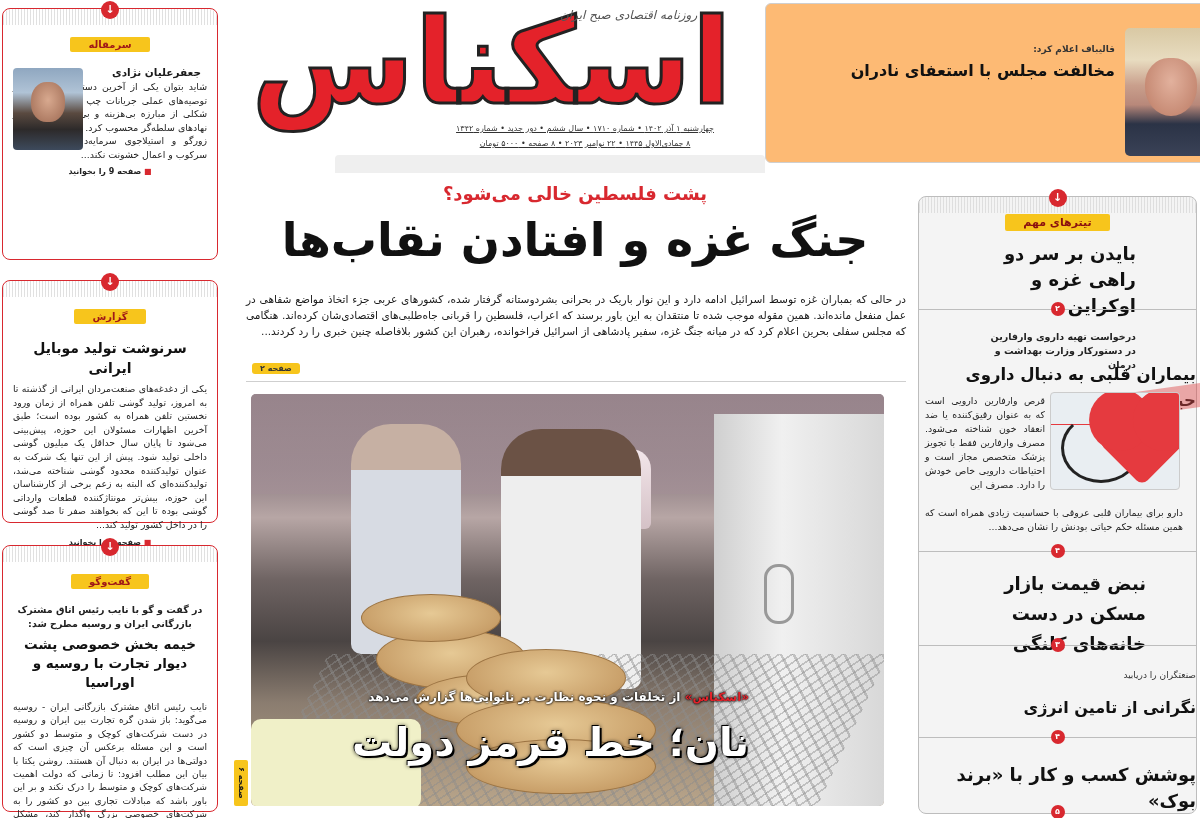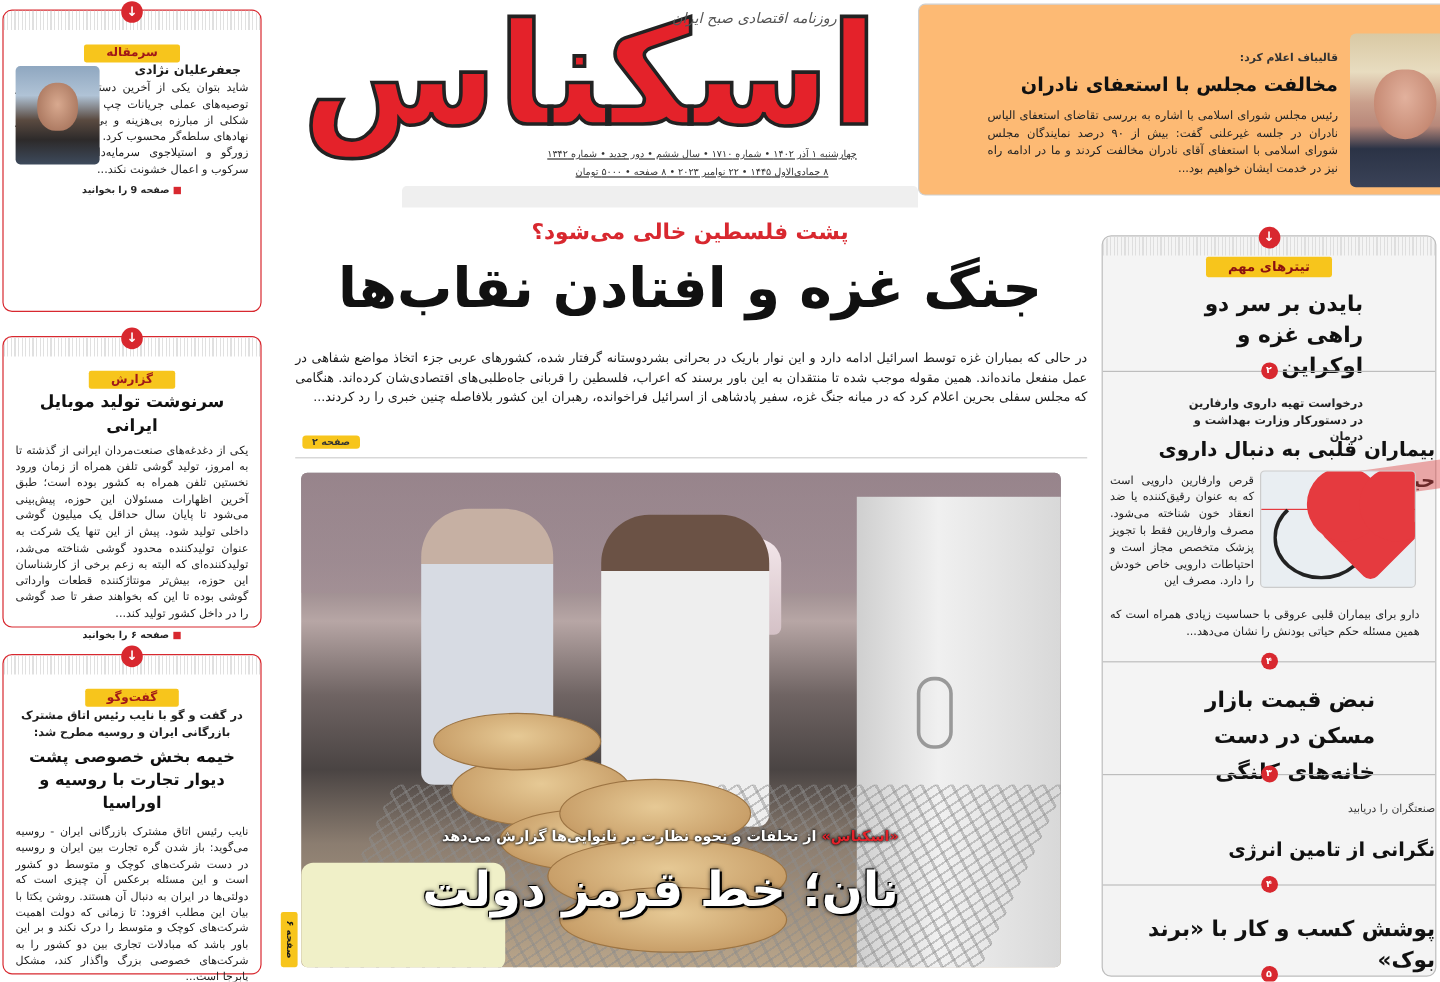--- a/index.html
+++ b/index.html
@@ -15,21 +15,21 @@
     position: absolute; top: 0; left: 0; right: 0; height: 16px; border-radius: 8px 8px 0 0;
     background: repeating-linear-gradient(90deg, #d9d9d9 0 1px, transparent 1px 3px);
     opacity: .8;
   }
   .arrow-badge {
     position: absolute; top: -8px; left: 50%; transform: translateX(-50%);
     width: 18px; height: 18px; border-radius: 50%; background: #d8282f; color: #fff;
     font-size: 11px; line-height: 18px; text-align: center; font-weight: bold; z-index: 2;
   }
   .section-tag {
-    display: block; width: max-content; margin: 0 auto 1px auto; background: #f7c51c;
+    display: block; width: max-content; margin: 0 auto 14px auto; background: #f7c51c;
     color: #a01818; font-size: 10px; font-weight: bold; padding: 2px 18px; border-radius: 2px;
   }
   .col-headline { text-align: center; font-weight: bold; font-size: 15px; line-height: 20px; color: #111; margin-bottom: 4px; }
   .col-kicker { text-align: center; font-weight: bold; font-size: 9.5px; line-height: 14px; color: #222; }
   .col-body { font-size: 9.6px; line-height: 14px; text-align: justify; color: #222; }
   .readmore { text-align: center; font-size: 8px; font-weight: bold; margin-top: 6px; color: #222; }
   .readmore .dot { color: #d8282f; }
 
   
   .logo {
@@ -161,21 +161,20 @@
 <div class="dateline" style="top:139px;">۸ جمادی‌الاول ۱۴۴۵ • ۲۲ نوامبر ۲۰۲۳ • ۸ صفحه • ۵۰۰۰ تومان</div>
 <div class="mast-bar"></div>
 
 <div class="feature">
   <div class="photo">
       <div class="face"></div>
     </div>
   <div class="side-tag">صفحه ۲</div>
   <div class="kicker">قالیباف اعلام کرد:</div>
   <div class="headline">مخالفت مجلس با استعفای نادران</div>
-  <div class="body">رئیس مجلس شورای اسلامی با اشاره به بررسی تقاضای استعفای الیاس نادران در جلسه غیرعلنی گفت: بیش از ۹۰ درصد نمایندگان مجلس شورای اسلامی با استعفای آقای نادران مخالفت کردند و ما در ادامه راه نیز در خدمت ایشان خواهیم بود...</div>
 </div>
 
 <div class="center-sub">پشت فلسطین خالی می‌شود؟</div>
 <div class="center-head">جنگ غزه و افتادن نقاب‌ها</div>
 <div class="center-lead">در حالی که بمباران غزه توسط اسرائیل ادامه دارد و این نوار باریک در بحرانی بشردوستانه گرفتار شده، کشورهای عربی جزء اتخاذ مواضع شفاهی در عمل منفعل مانده‌اند. همین مقوله موجب شده تا منتقدان به این باور برسند که اعراب، فلسطین را قربانی جاه‌طلبی‌های اقتصادی‌شان کرده‌اند. هنگامی که مجلس سفلی بحرین اعلام کرد که در میانه جنگ غزه، سفیر پادشاهی از اسرائیل فراخوانده، رهبران این کشور بلافاصله چنین خبری را رد کردند...</div>
 <div class="page-tag" style="left:252px; top:363px;">صفحه ۲</div>
 <div class="center-rule"></div>
 
 <div class="photo-main">
   <div class="wall"></div>

